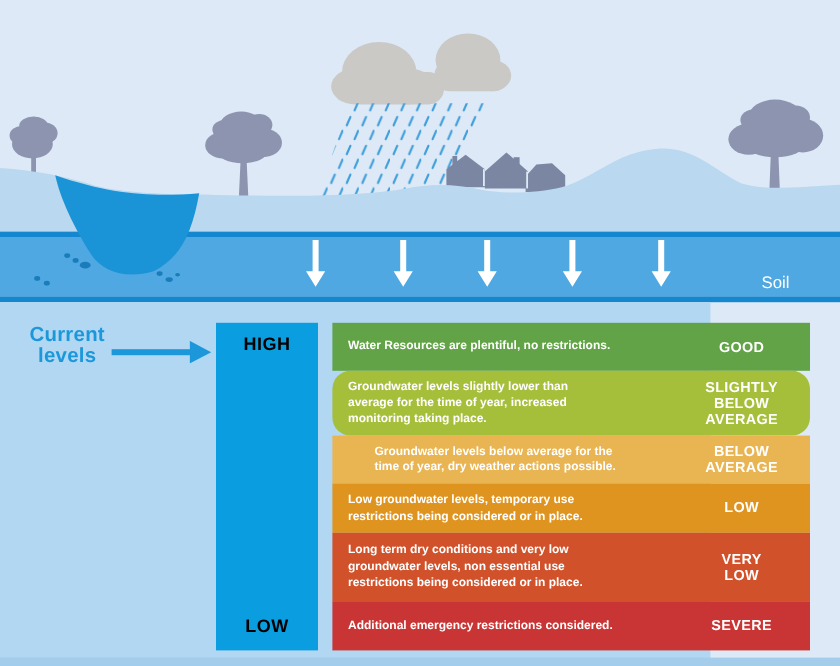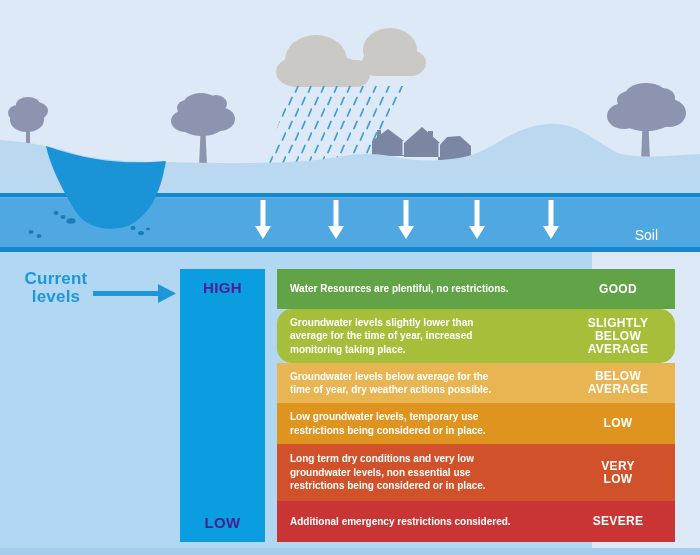--- a/index.html
+++ b/index.html
@@ -18,21 +18,21 @@
   #bottom-strip{position:absolute;left:0;bottom:0;width:700px;height:7px;background:#a3cdeb;}
   #current-levels{
     position:absolute;left:10px;top:18px;width:92px;
     text-align:center;font-size:17px;line-height:18px;
     color:#1c98da;white-space:pre-line;letter-spacing:.2px;
   }
   #cl-arrow-shaft{position:absolute;left:93px;top:39px;width:66px;height:5px;background:#1c98da;}
   #cl-arrow-head{position:absolute;left:158px;top:32px;width:18px;height:19px;display:block;}
   #level-bar{
     position:absolute;left:180px;top:17px;width:85px;height:273px;
-    background:#0a9de0;color:#4c1d95;font-size:15px;letter-spacing:.4px;
+    background:#0a9de0;color:#000000;font-size:15px;letter-spacing:.4px;
   }
   #level-bar .top{position:absolute;top:10px;left:0;width:100%;text-align:center;}
   #level-bar .bottom{position:absolute;bottom:11px;left:0;width:100%;text-align:center;}
   
   #level-table{position:absolute;left:277px;top:17px;width:398px;}
   .row{display:flex;align-items:center;color:#fff;}
   .row .desc{
     flex:1;padding-left:13px;padding-right:4px;
     font-size:10px;line-height:13.5px;white-space:pre-line;
   }
@@ -167,21 +167,21 @@
         <div class="status">GOOD</div>
       </div>
       <div class="row row-1" style="background-color: rgb(165, 191, 58);">
         <div class="desc">Groundwater levels slightly lower than
 average for the time of year, increased
 monitoring taking place.</div>
         <div class="status">SLIGHTLY
 BELOW
 AVERAGE</div>
       </div>
-      <div class="row row-2" style="background-color: rgb(233, 180, 82);">
+      <div class="row row-2" style="background-color: rgb(233, 180, 82); padding-left: 22px;">
         <div class="desc">Groundwater levels below average for the
 time of year, dry weather actions possible.</div>
         <div class="status">BELOW
 AVERAGE</div>
       </div>
       <div class="row row-3" style="background-color: rgb(223, 148, 31);">
         <div class="desc">Low groundwater levels, temporary use
 restrictions being considered or in place.</div>
         <div class="status">LOW</div>
       </div>

